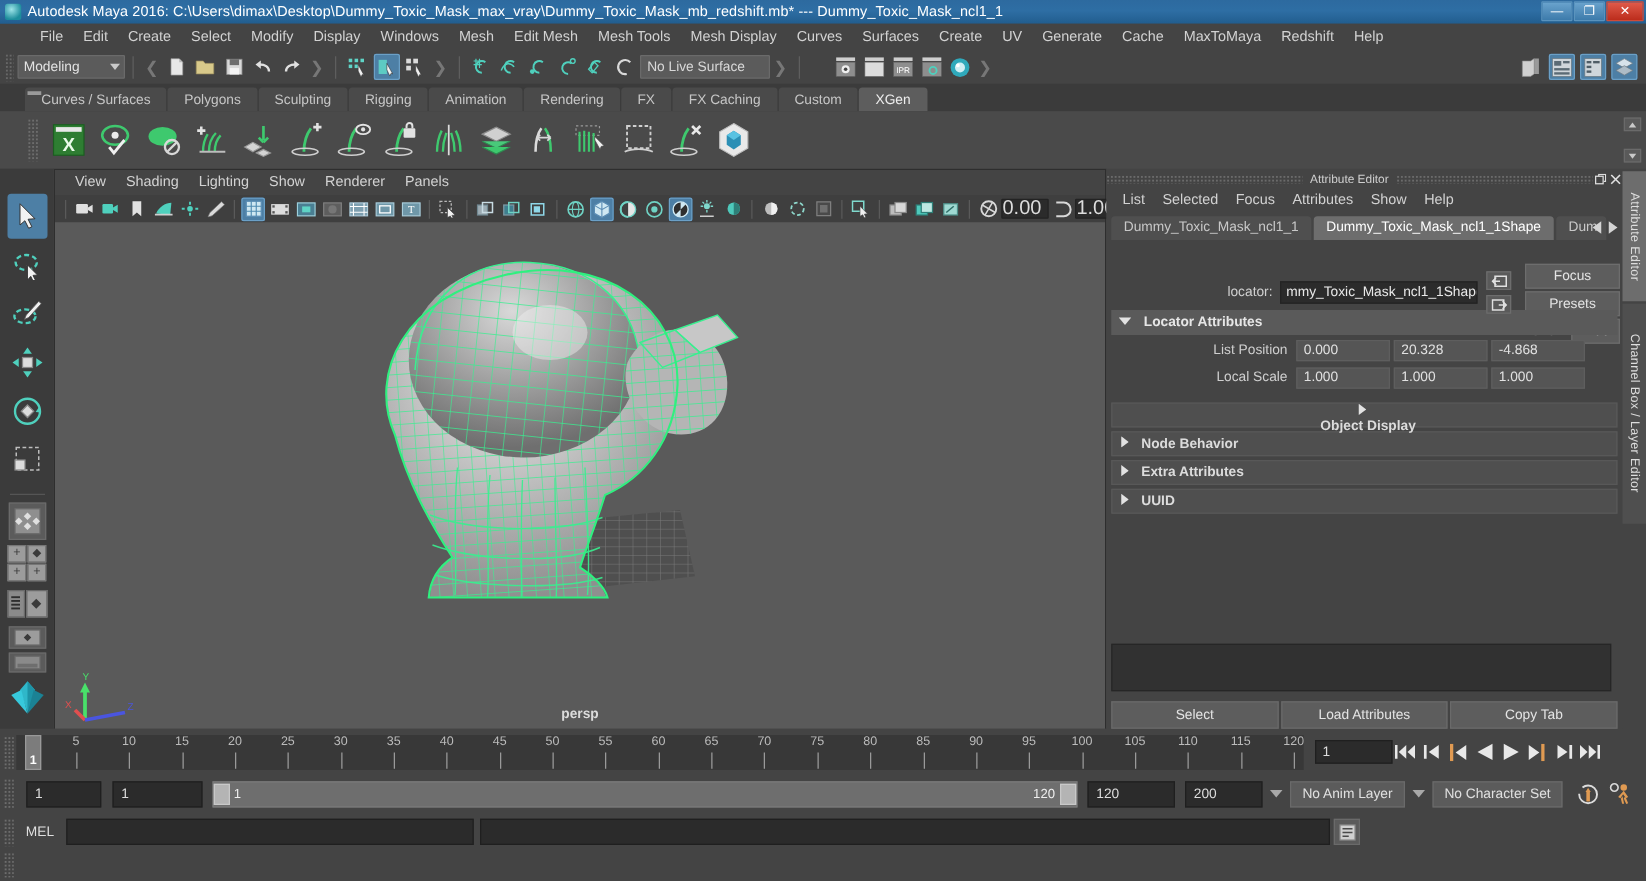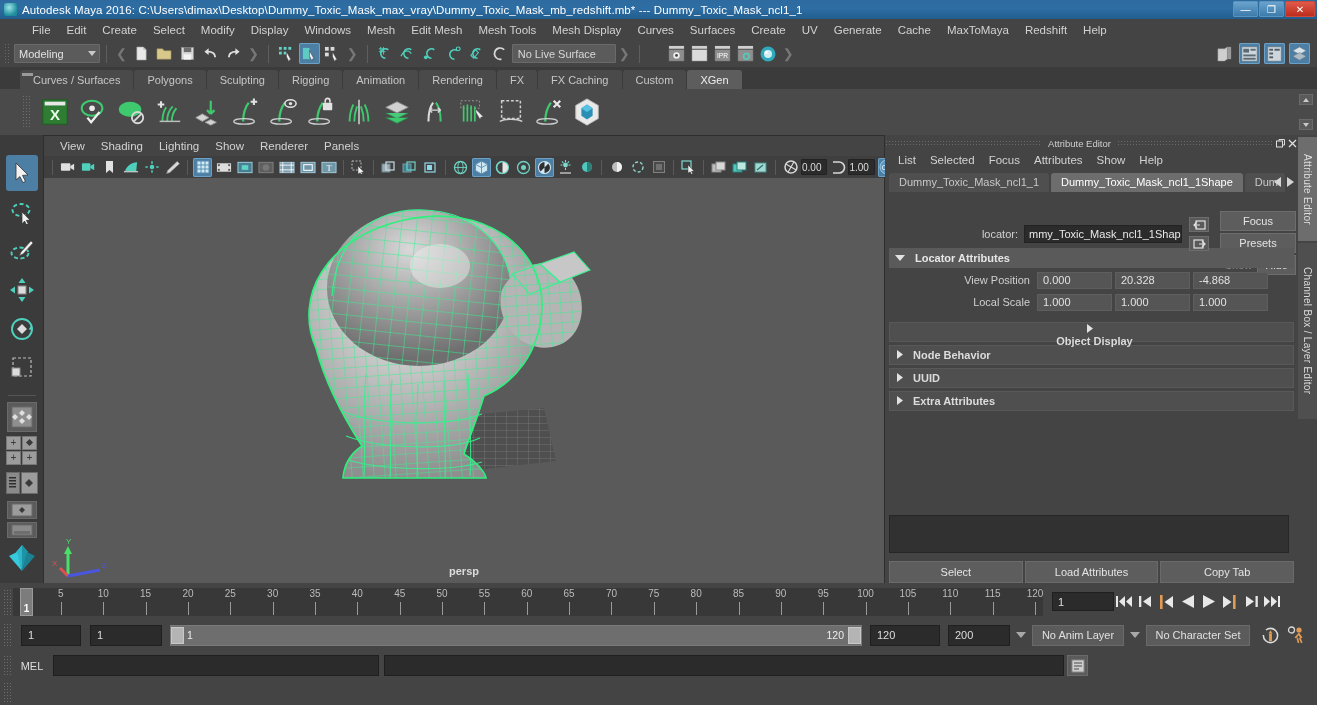--- a/index.html
+++ b/index.html
@@ -99,21 +99,21 @@
   .vp-menubar{ position:absolute;left:0;top:0;width:100%;height:20px;background:#444444;
     display:flex;align-items:center;padding-left:8px;}
   .vp-menu{ padding:1px 8px;font-size:11.5px;color:#d2d2d2;}
   .vp-toolbar{ position:absolute;left:0;top:20px;width:100%;height:22px;background:#3f3f3f;
     display:flex;align-items:center;padding-left:4px;}
   .vb{ width:19px;height:19px;margin:0 1px;flex:none;display:flex;align-items:center;justify-content:center;
     border-radius:2px;}
   .vb.on{ background:#4d7fa5; box-shadow:inset 0 0 0 1px #6ba0c7;}
   .vsep{ width:1px;height:15px;background:#5a5a5a;margin:0 4px;flex:none;}
   .numfield{ width:46px;height:16px;background:#2b2b2b;border:1px solid #232323;border-radius:1px;
-    display:flex;align-items:center;justify-content:flex-end;padding-right:5px;font-size:10px;color:#ddd;}
+    display:flex;align-items:center;justify-content:flex-end;padding-right:5px;font-size:16px;color:#ddd;}
   .gammalbl{ font-size:11px;color:#e0e0e0;margin-left:5px;}
   .vp-canvas{ position:absolute;left:0;top:42px;width:100%;height:405px;
     background:#5a5a5a; overflow:hidden;}
   .persp-label{ position:absolute;left:50%;transform:translateX(-50%);bottom:6px;
     font-size:11px;color:#dcdcdc;font-weight:bold;}
 
   
   .aepanel{ position:absolute;left:885px;top:137px;width:413px;height:446px;background:#444444;}
   .ae-title{ height:12px; display:flex;align-items:center;justify-content:center; position:relative;
      background:#444;}
@@ -1106,21 +1106,21 @@
       <div class="sectionbar" style="marg,in-top:12px;">
         <span class="tri">
           <svg width="10" height="8" viewBox="0 0 10 8">
               <path d="M0 1h10L5 7z" fill="#e2e2e2"></path>
             </svg>
         </span>
         <span>Locator Attributes</span>
       </div>
 
       <div class="attr-row">
-        <div class="attr-lbl">View Position</div>
+        <div class="attr-lbl">List Position</div>
         <div class="attr-val">0.000</div>
         <div class="attr-val">20.328</div>
         <div class="attr-val">-4.868</div>
       </div>
       <div class="attr-row">
         <div class="attr-lbl">Local Scale</div>
         <div class="attr-val">1.000</div>
         <div class="attr-val">1.000</div>
         <div class="attr-val">1.000</div>
       </div>
@@ -1137,28 +1137,28 @@
           <svg width="7" height="9" viewBox="0 0 7 9">
               <path d="M1 0v9l6-4.5z" fill="#e2e2e2"></path>
             </svg></span>
         <span>Node Behavior</span>
       </div>
       <div class="collapsed">
         <span style="margin-right:10px;">
           <svg width="7" height="9" viewBox="0 0 7 9">
               <path d="M1 0v9l6-4.5z" fill="#e2e2e2"></path>
             </svg></span>
-        <span>UUID</span>
+        <span>Extra Attributes</span>
       </div>
       <div class="collapsed">
         <span style="margin-right:10px;">
           <svg width="7" height="9" viewBox="0 0 7 9">
               <path d="M1 0v9l6-4.5z" fill="#e2e2e2"></path>
             </svg></span>
-        <span>Extra Attributes</span>
+        <span>UUID</span>
       </div>
     </div>
 
     <div class="notes-wrap">
       <div class="notes-box"></div>
     </div>
 
     <div class="ae-footer">
       <div class="fbtn">Select</div>
       <div class="fbtn">Load Attributes</div>

